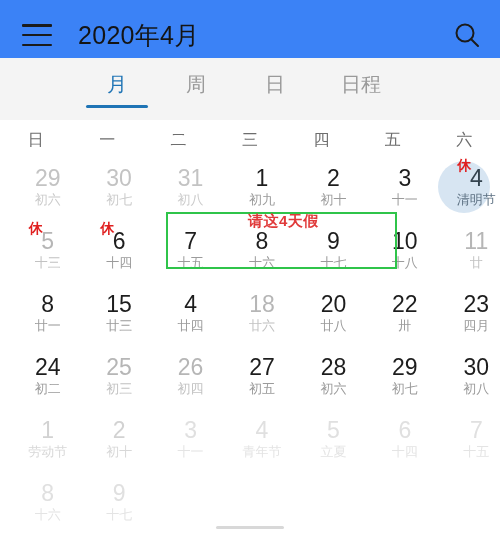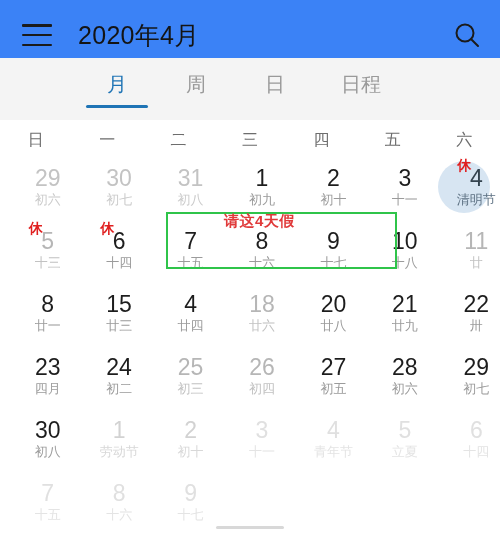--- a/index.html
+++ b/index.html
@@ -330,24 +330,20 @@
       </div>
       <div class="cell weekend">
         <div class="daynum">18</div>
         <div class="lunar">廿六</div>
       </div>
       <div class="cell">
         <div class="daynum">20</div>
         <div class="lunar">廿八</div>
       </div>
       <div class="cell">
-        <div class="daynum">21</div>
-        <div class="lunar">廿九</div>
-      </div>
-      <div class="cell">
         <div class="daynum">22</div>
         <div class="lunar">卅</div>
       </div>
       <div class="cell">
         <div class="daynum">23</div>
         <div class="lunar">四月</div>
       </div>
       <div class="cell">
         <div class="daynum">24</div>
         <div class="lunar">初二</div>
@@ -408,16 +404,16 @@
         <div class="daynum">8</div>
         <div class="lunar">十六</div>
       </div>
       <div class="cell faded">
         <div class="daynum">9</div>
         <div class="lunar">十七</div>
       </div>
     </div>
 
   <div class="annot-box" id="annot-box" style="left: 166px; top: 92px; width: 231px; height: 57px;"></div>
-  <div class="annot-label" id="annot-label" style="left: 224px; top: 92px;">请这4天假</div>
+  <div class="annot-label" id="annot-label" style="left: 248px; top: 92px;">请这4天假</div>
 </div>
 
 <div class="home-indicator"></div>
 
 </body></html>

